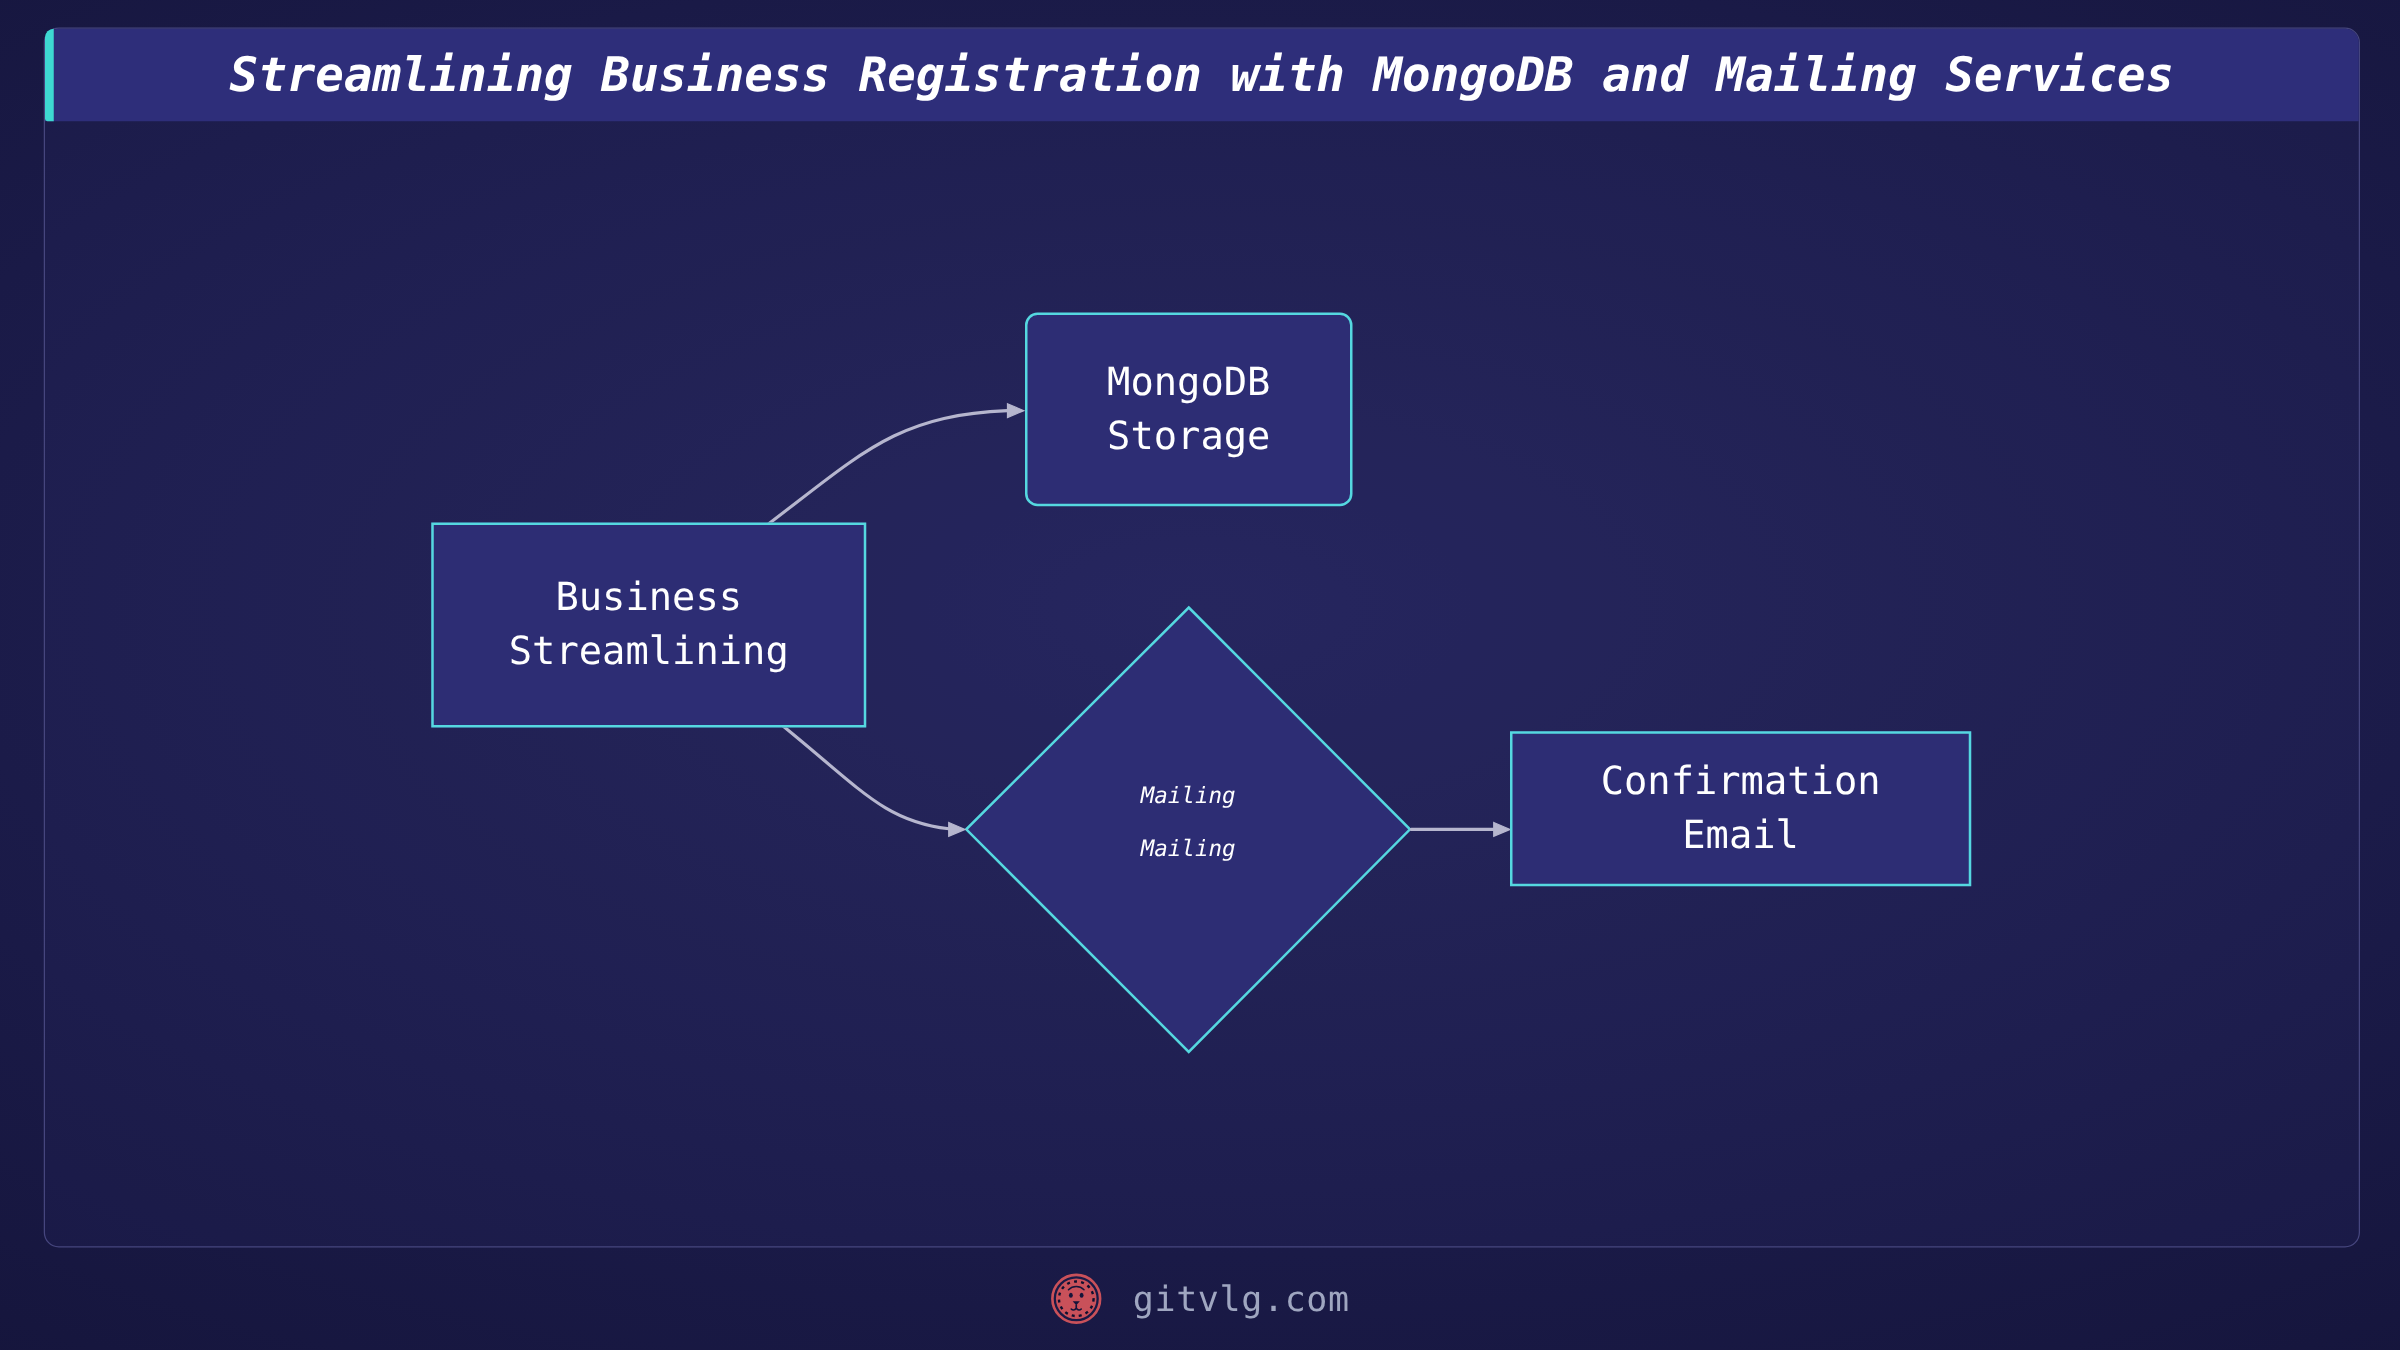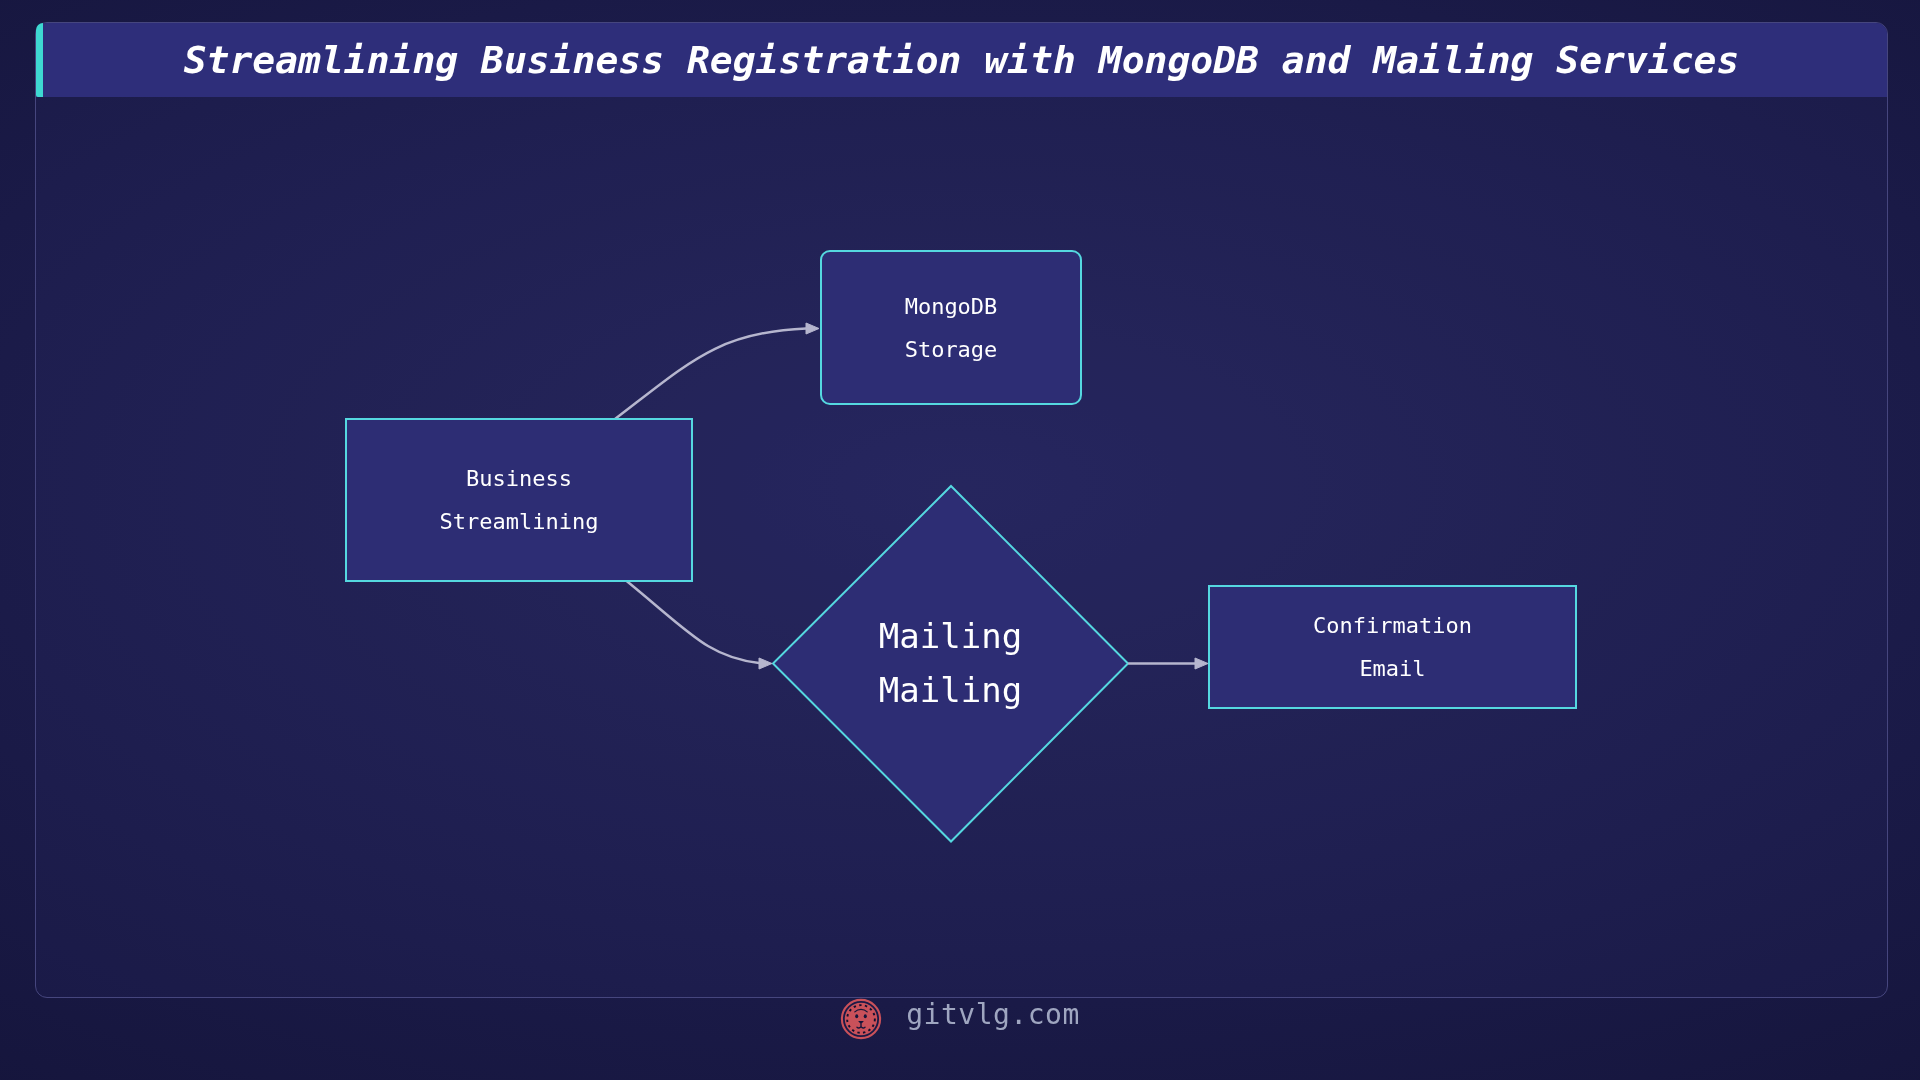--- a/index.html
+++ b/index.html
@@ -51,36 +51,36 @@
   .flow{position:absolute;left:0;top:0;width:1920px;height:1080px;z-index:2;pointer-events:none;}
   .edge{fill:none;stroke:var(--edge-stroke);stroke-width:2.5;stroke-linecap:round;}
   .head{fill:var(--edge-stroke);stroke:var(--edge-stroke);stroke-width:1;}
   .diamond{fill:var(--node-fill);stroke:var(--node-border);stroke-width:2;}
 
   .node{
     position:absolute;z-index:3;
     background:var(--node-fill);
     border:2px solid var(--node-border);
     display:flex;flex-direction:column;align-items:center;justify-content:center;
-    color:var(--node-text);font-size:22px;line-height:43px;text-align:center;
+    color:var(--node-text);font-size:31px;line-height:43px;text-align:center;
   }
   .node.rounded{border-radius:10px;}
   .node-label{
     position:absolute;z-index:3;
-    display:flex;flex-direction:column;align-items:center;justify-content:space-between;
-    color:var(--node-text);font-size:34px;line-height:43px;text-align:center;
+    display:flex;flex-direction:column;align-items:center;justify-content:flex-start;
+    color:var(--node-text);font-size:18px;line-height:43px;text-align:center;font-style:italic;
   }
   .n-business{left:345px;top:418px;width:348px;height:164px;}
   .n-mongodb{left:820px;top:250px;width:262px;height:155px;}
   .n-confirmation{left:1208px;top:585px;width:369px;height:124px;}
   .l-mailing{left:850px;top:615px;width:201px;height:97px;}
 
   .footer{
     position:absolute;left:0;top:998px;right:0;bottom:0;z-index:2;
-    display:flex;align-items:flex-start;justify-content:center;gap:24px;
+    display:flex;align-items:center;justify-content:center;gap:24px;
   }
   .brand-text{font-size:28px;color:var(--footer-text);letter-spacing:0.5px;}
   .logo{width:42px;height:42px;display:block;}
 </style>
 </head>
 <body>
 
 <div class="canvas">
 
   <div class="panel">

